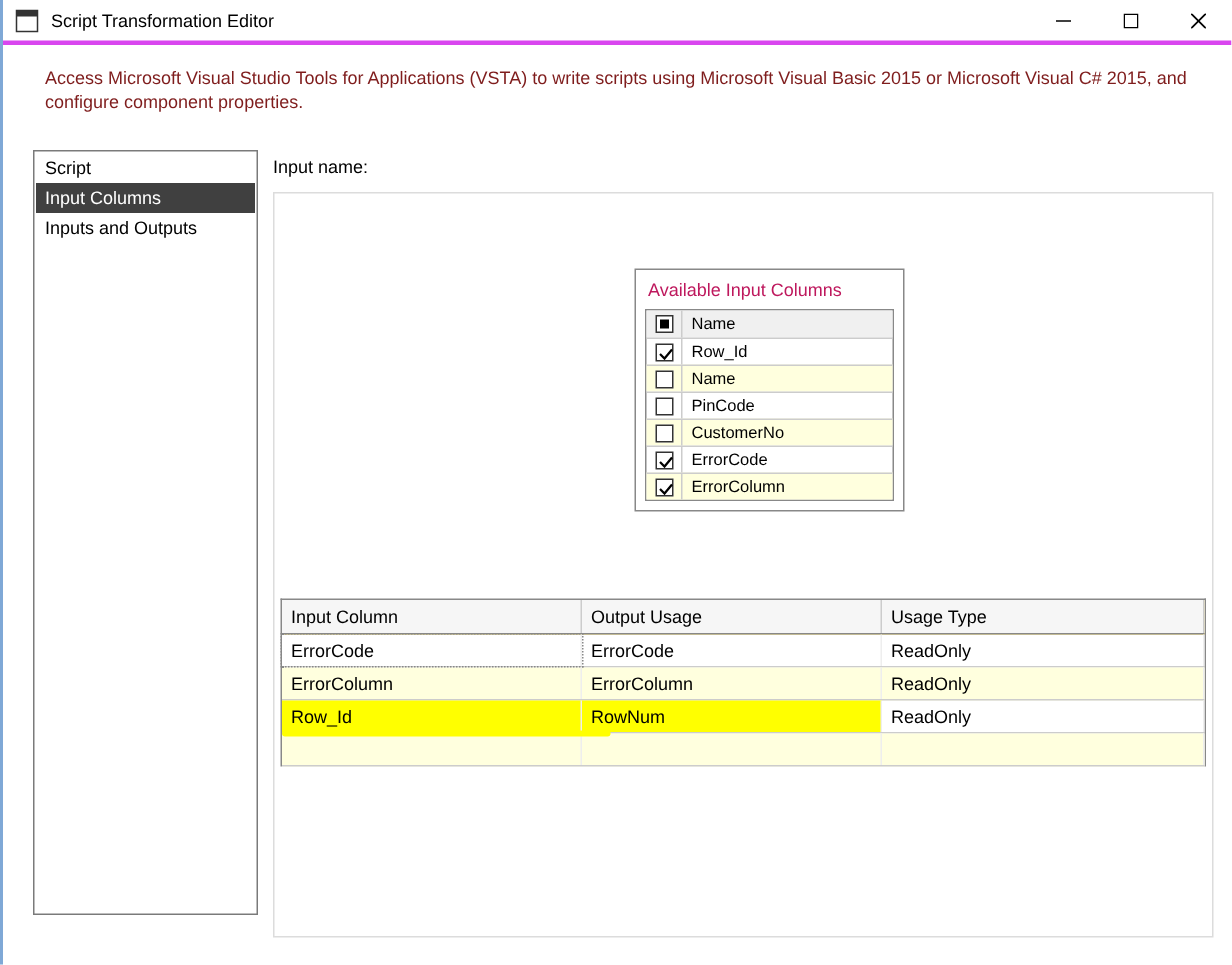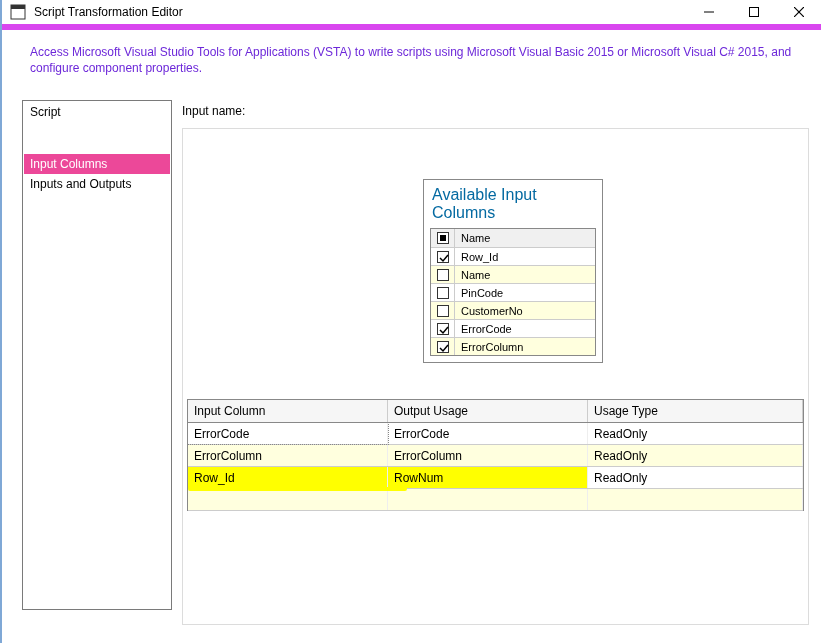--- a/index.html
+++ b/index.html
@@ -13,21 +13,21 @@
     height: 643px;
     overflow: hidden;
     border-left: 2px solid #7fa8d6;
   }
   
   .titlebar {
     height: 30px;
     background: #fff;
     display: flex;
     align-items: center;
-    border-bottom: 6px solid #d946ef;
+    border-bottom: 3px solid #d946ef;
   }
   .titlebar .app-icon {
     width: 16px; height: 16px;
     margin: 0 8px 0 8px;
     display: inline-block;
   }
   .titlebar .title-text {
     flex: 1;
     font-size: 12px;
   }
@@ -35,21 +35,21 @@
     width: 45px; height: 30px;
     display: flex; align-items: center; justify-content: center;
     font-size: 12px;
     color: #333;
   }
   .titlebar .win-btn svg { display:block; }
   
   .desc-area {
     padding: 14px 28px 24px 28px;
     font-size: 12px;
-    color: #6d28d9;
+    color: #7f1d1d;
     line-height: 1.35;
   }
   
   .body-row {
     display: flex;
     padding: 0 0 16px 20px;
     height: calc(100% - 30px - 72px);
   }
   .nav-panel {
     width: 150px;
@@ -57,23 +57,22 @@
     background: #fff;
     padding: 1px;
     height: 510px;
   }
   .nav-item {
     padding: 3px 6px;
     font-size: 12px;
     cursor: default;
   }
   .nav-item.selected {
-    background: #ec4899;
+    background: #404040;
     color: #fff;
-    margin-top: 32px;
   }
   .right-area {
     flex: 1;
     padding-left: 10px;
     display: flex;
     flex-direction: column;
   }
   .input-name-row {
     display: flex;
     align-items: center;
@@ -112,22 +111,22 @@
   .avail-panel {
     position: absolute;
     left: 240px;
     top: 50px;
     width: 180px;
     border: 1px solid #888;
     background: #fff;
   }
   .avail-title {
     padding: 6px 8px 6px 8px;
-    color: #0369a1;
-    font-size: 16px;
+    color: #be185d;
+    font-size: 12px;
   }
   .avail-grid {
     margin: 0 6px 6px 6px;
     border: 1px solid #888;
   }
   .avail-row {
     display: flex;
     height: 18px;
     align-items: stretch;
   }

